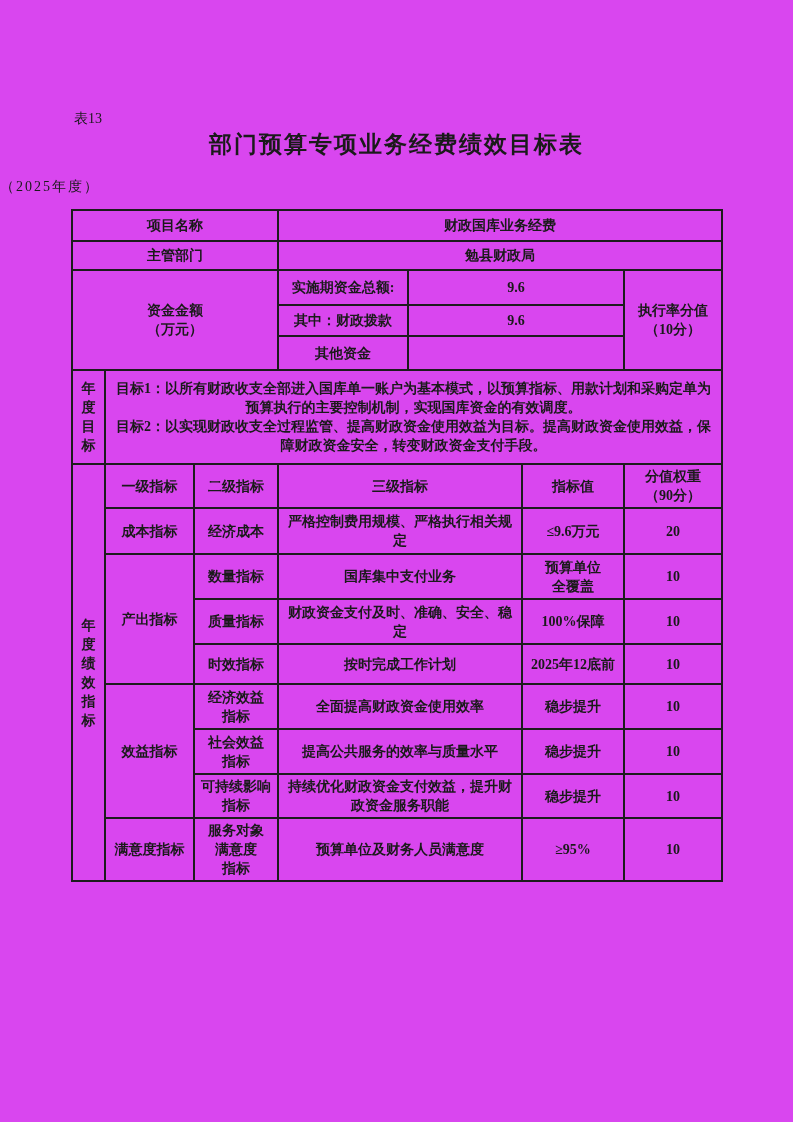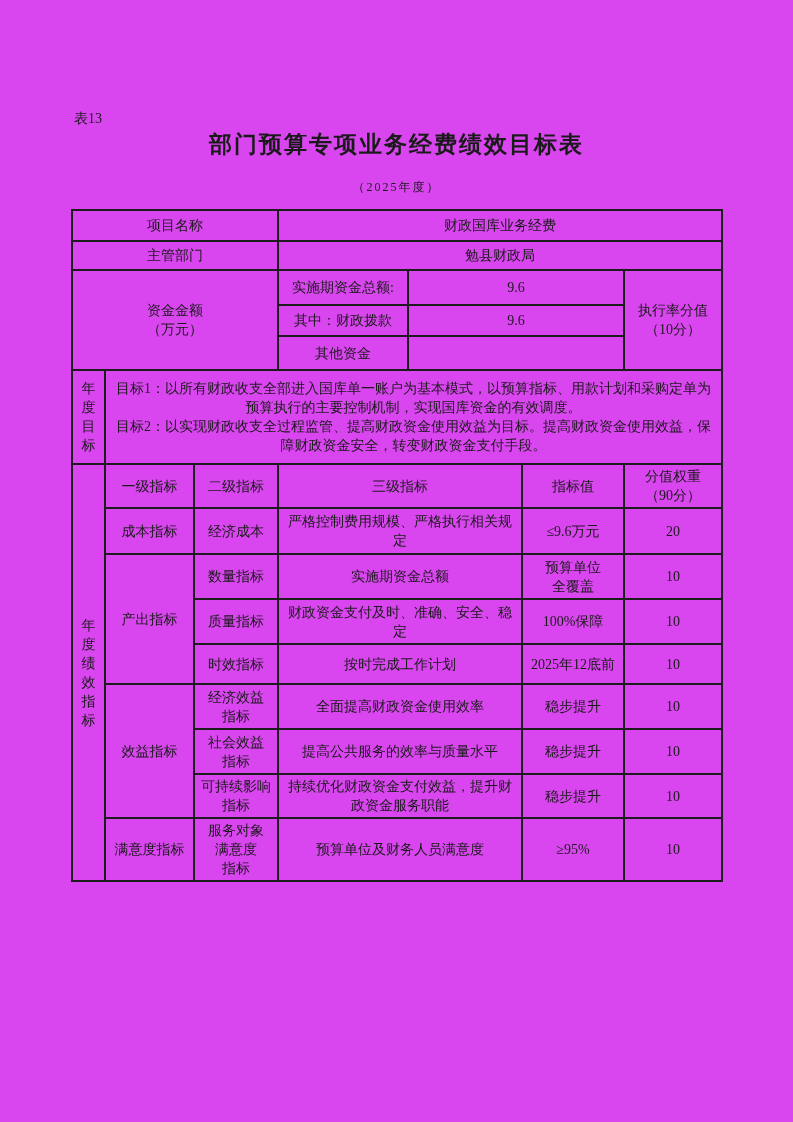--- a/index.html
+++ b/index.html
@@ -23,32 +23,33 @@
   }
   .doc-title {
     text-align: center;
     font-size: 23px;
     font-weight: bold;
     letter-spacing: 2px;
     margin-top: 0;
     line-height: 30px;
   }
   .doc-subtitle {
-    text-align: center;
-    font-size: 12px;
+    text-align: left;
+    font-size: 14px;
     letter-spacing: 2px;
     margin-top: 18px;
     line-height: 18px;
   }
   table.main {
     border-collapse: collapse;
     table-layout: fixed;
     width: 652px;
     margin: 13px 12px 0 71px;
     font-size: 14px;
+    font-weight: bold;
   }
   table.main td {
     border: 2px solid #1c1c1c;
     vertical-align: middle;
     padding: 2px 4px;
     text-align: center;
     line-height: 19px;
     overflow: hidden;
   }
   td.t-left  { text-align: left; padding: 3px 7px; }
@@ -150,21 +151,21 @@
       <td>成本指标</td>
       <td>经济成本</td>
       <td colspan="2" class="t-left">严格控制费用规模、严格执行相关规定</td>
       <td>≤9.6万元</td>
       <td>20</td>
     </tr>
 
     <tr class="h45">
       <td rowspan="3">产出指标</td>
       <td>数量指标</td>
-      <td colspan="2" class="t-left">实施期资金总额</td>
+      <td colspan="2" class="t-left">国库集中支付业务</td>
       <td class="pre">预算单位
 全覆盖</td>
       <td>10</td>
     </tr>
     <tr class="h45">
       <td>质量指标</td>
       <td colspan="2" class="t-left">财政资金支付及时、准确、安全、稳定</td>
       <td>100%保障</td>
       <td>10</td>
     </tr>

